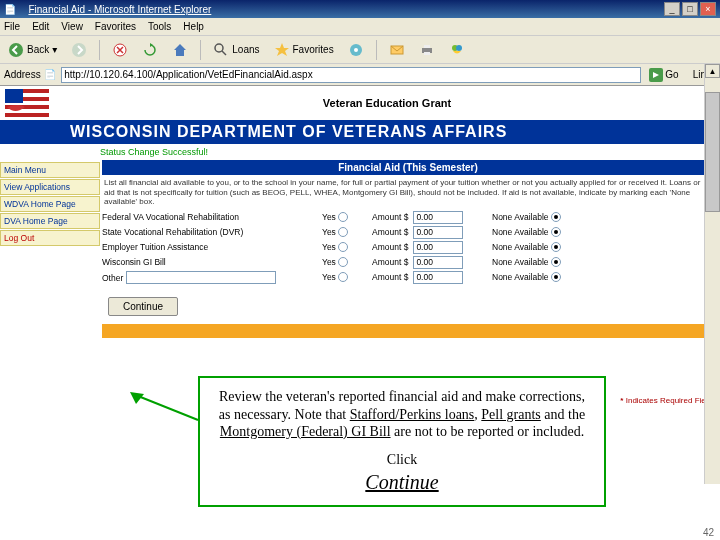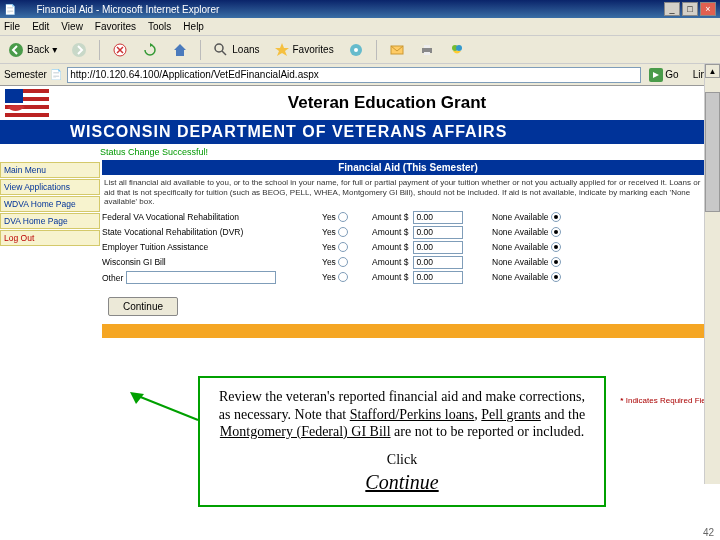--- a/index.html
+++ b/index.html
@@ -11,21 +11,21 @@
   .toolbar { background:#ece9d8; height:28px; display:flex; align-items:center; padding:0 4px; gap:6px; border-bottom:1px solid #ccc;}
   .tbtn { display:flex; align-items:center; gap:3px; padding:2px 4px; font-size:10px; }
   .tbtn svg, .tbtn .ic { width:16px; height:16px; }
   .sep { width:1px; height:20px; background:#bbb; margin:0 2px;}
   .addrbar { background:#ece9d8; height:22px; display:flex; align-items:center; padding:0 4px; gap:4px; border-bottom:1px solid #999;}
   .addrbar input { flex:1; height:16px; font-size:10px; padding:0 2px; border:1px solid #7f9db9;}
   .gobtn { display:flex; align-items:center; gap:2px; font-size:10px; padding:0 4px;}
   .page { position:relative; height:454px; overflow:hidden; }
   .header-strip { display:flex; align-items:center; height:34px; }
   .flagbox { width:54px; height:34px; display:flex; align-items:center; justify-content:center; }
-  .ptitle { flex:1; text-align:center; font-weight:bold; font-size:17px; }
+  .ptitle { flex:1; text-align:center; font-weight:bold; font-size:11px; }
   .dept-bar { background:#003399; color:#fff; font-weight:bold; font-size:16px; padding:3px 0 3px 70px; letter-spacing:1px;}
   .status { color:#009900; font-size:9px; padding:3px 0 3px 100px;}
   .content { display:flex; }
   .sidebar { width:100px; padding:2px 0 0 0;}
   .sidebar div { background:#f7f3ce; border:1px solid #d4c96a; font-size:8.5px; padding:2px 3px; margin-bottom:1px; color:#003399;}
   .main { flex:1; padding:0 6px 0 2px; position:relative;}
   .section-title { background:#003399; color:#fff; font-weight:bold; font-size:10px; text-align:center; padding:2px 0; position:relative;}
   .help { position:absolute; right:4px; top:1px; color:#0a0; font-weight:bold;}
   .instr { font-size:8px; color:#333; padding:3px 2px; line-height:1.2;}
   .row { display:flex; align-items:center; font-size:8.5px; padding:1px 0; }
@@ -49,21 +49,21 @@
   .slide-num { position:absolute; right:6px; bottom:2px; font-size:10px; color:#666; font-family:Arial;}
   .scrollbar { position:absolute; right:0; top:64px; width:16px; height:420px; background:#ece9d8; border-left:1px solid #ccc;}
   .scrollbar .thumb { background:#c8c8c8; border:1px solid #999; height:120px; margin-top:14px;}
   .scrollbar .arr { height:14px; background:#ece9d8; border:1px solid #999; display:flex; align-items:center; justify-content:center; font-size:8px;}
 </style>
 </head>
 <body>
 
 <div class="titlebar">
   <span>📄</span>
-  <span style="margin-left:20px;">Financial Aid - Microsoft Internet Explorer</span>
+  <span style="margin-left:12px;text-decoration:underline;">Financial Aid - Microsoft Internet Explorer</span>
   <span class="spacer"></span>
   <span class="winbtn">_</span>
   <span class="winbtn">□</span>
   <span class="winbtn" style="background:#e06050;color:#fff;">×</span>
 </div>
 
 <div class="menubar">
   <span>File</span>
   <span>Edit</span>
   <span>View</span>
@@ -142,21 +142,21 @@
   <div class="tbtn">
       <svg viewBox="0 0 16 16">
         <circle cx="6" cy="6" r="3" fill="#7b3"></circle>
         <circle cx="10" cy="6" r="3" fill="#39c"></circle>
         <path d="M4 9 Q8 14 12 9" fill="#fc3"></path>
       </svg>
     </div>
 </div>
 
 <div class="addrbar">
-  <span>Semester</span>
+  <span>Address</span>
   <span>📄</span>
   <input value="http://10.120.64.100/Application/VetEdFinancialAid.aspx" style="">
   <div class="gobtn">
     <svg width="14" height="14">
         <rect width="14" height="14" fill="#4a9b4a" rx="2"></rect>
         <path d="M4 4 L10 7 L4 10 Z" fill="#fff"></path>
       </svg>
     <span>Go</span>
   </div>
   <span style="margin-left:6px;">Links</span>

